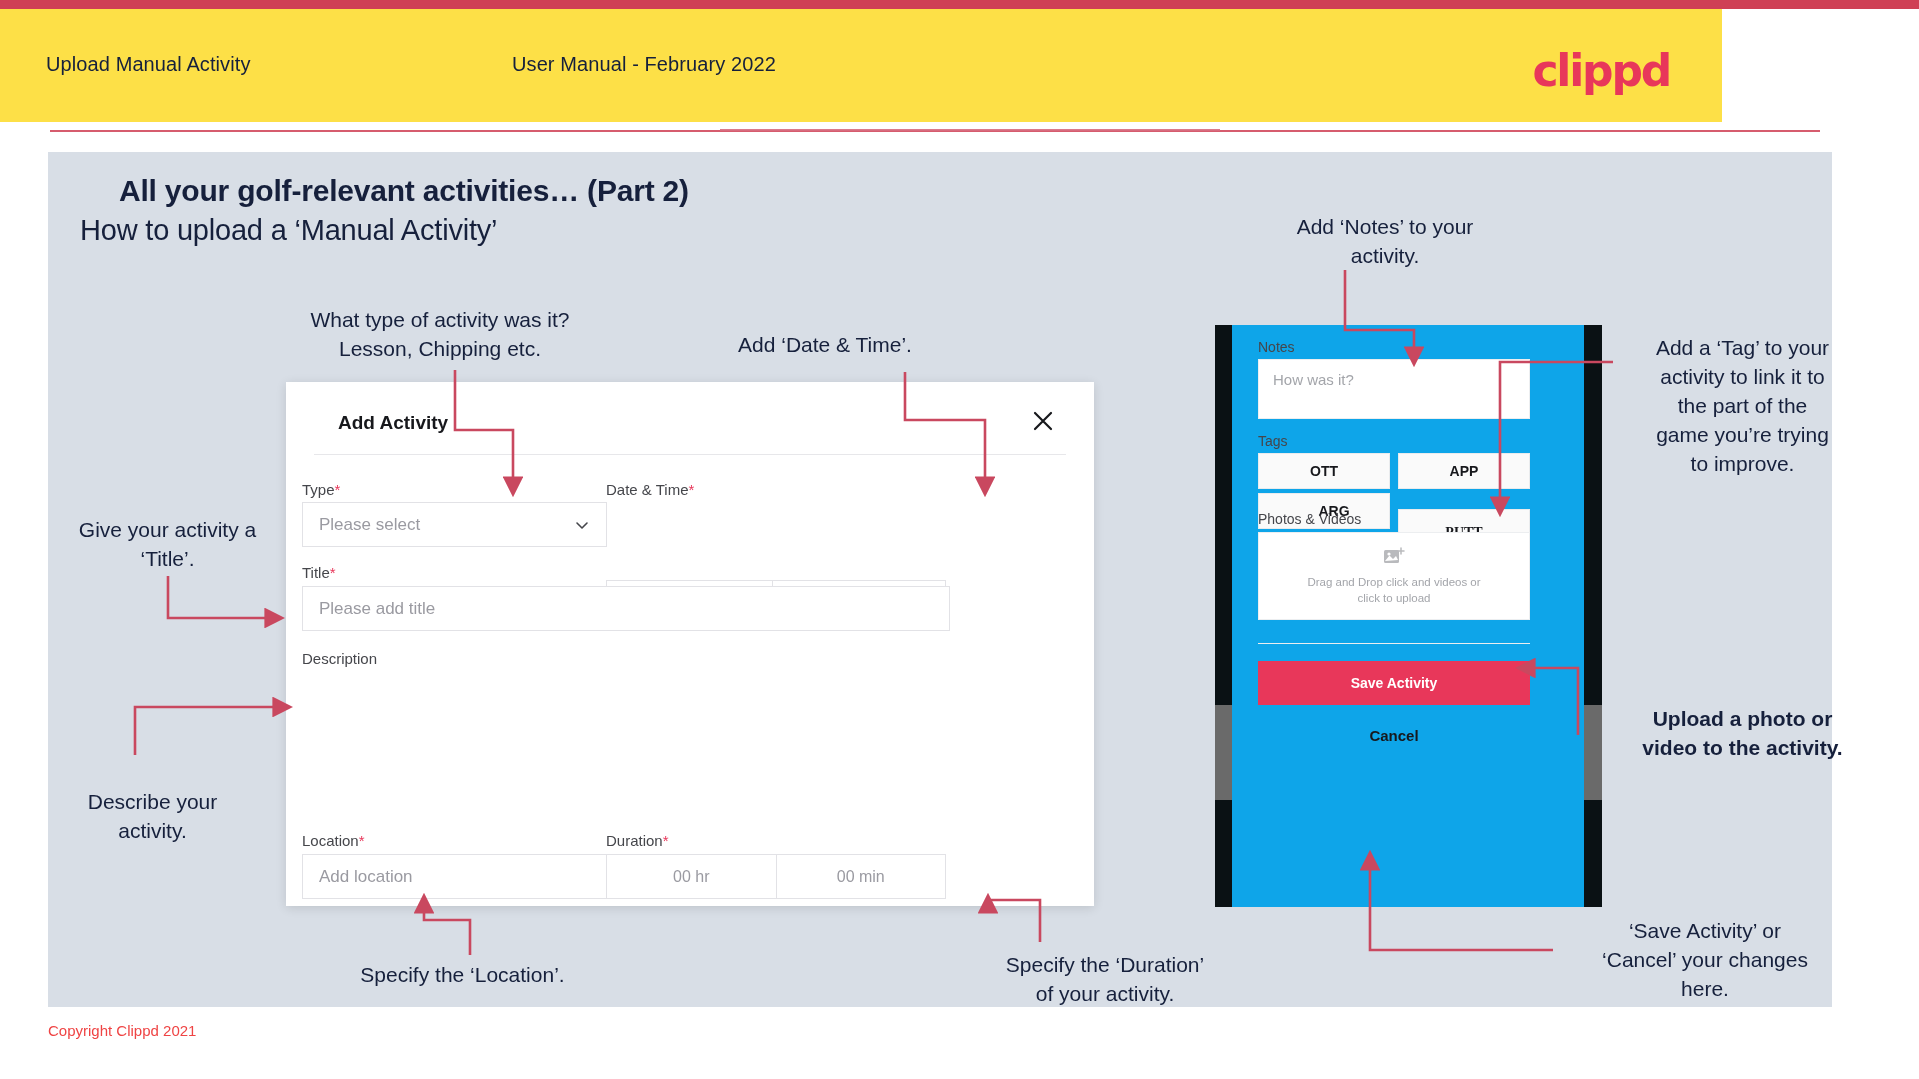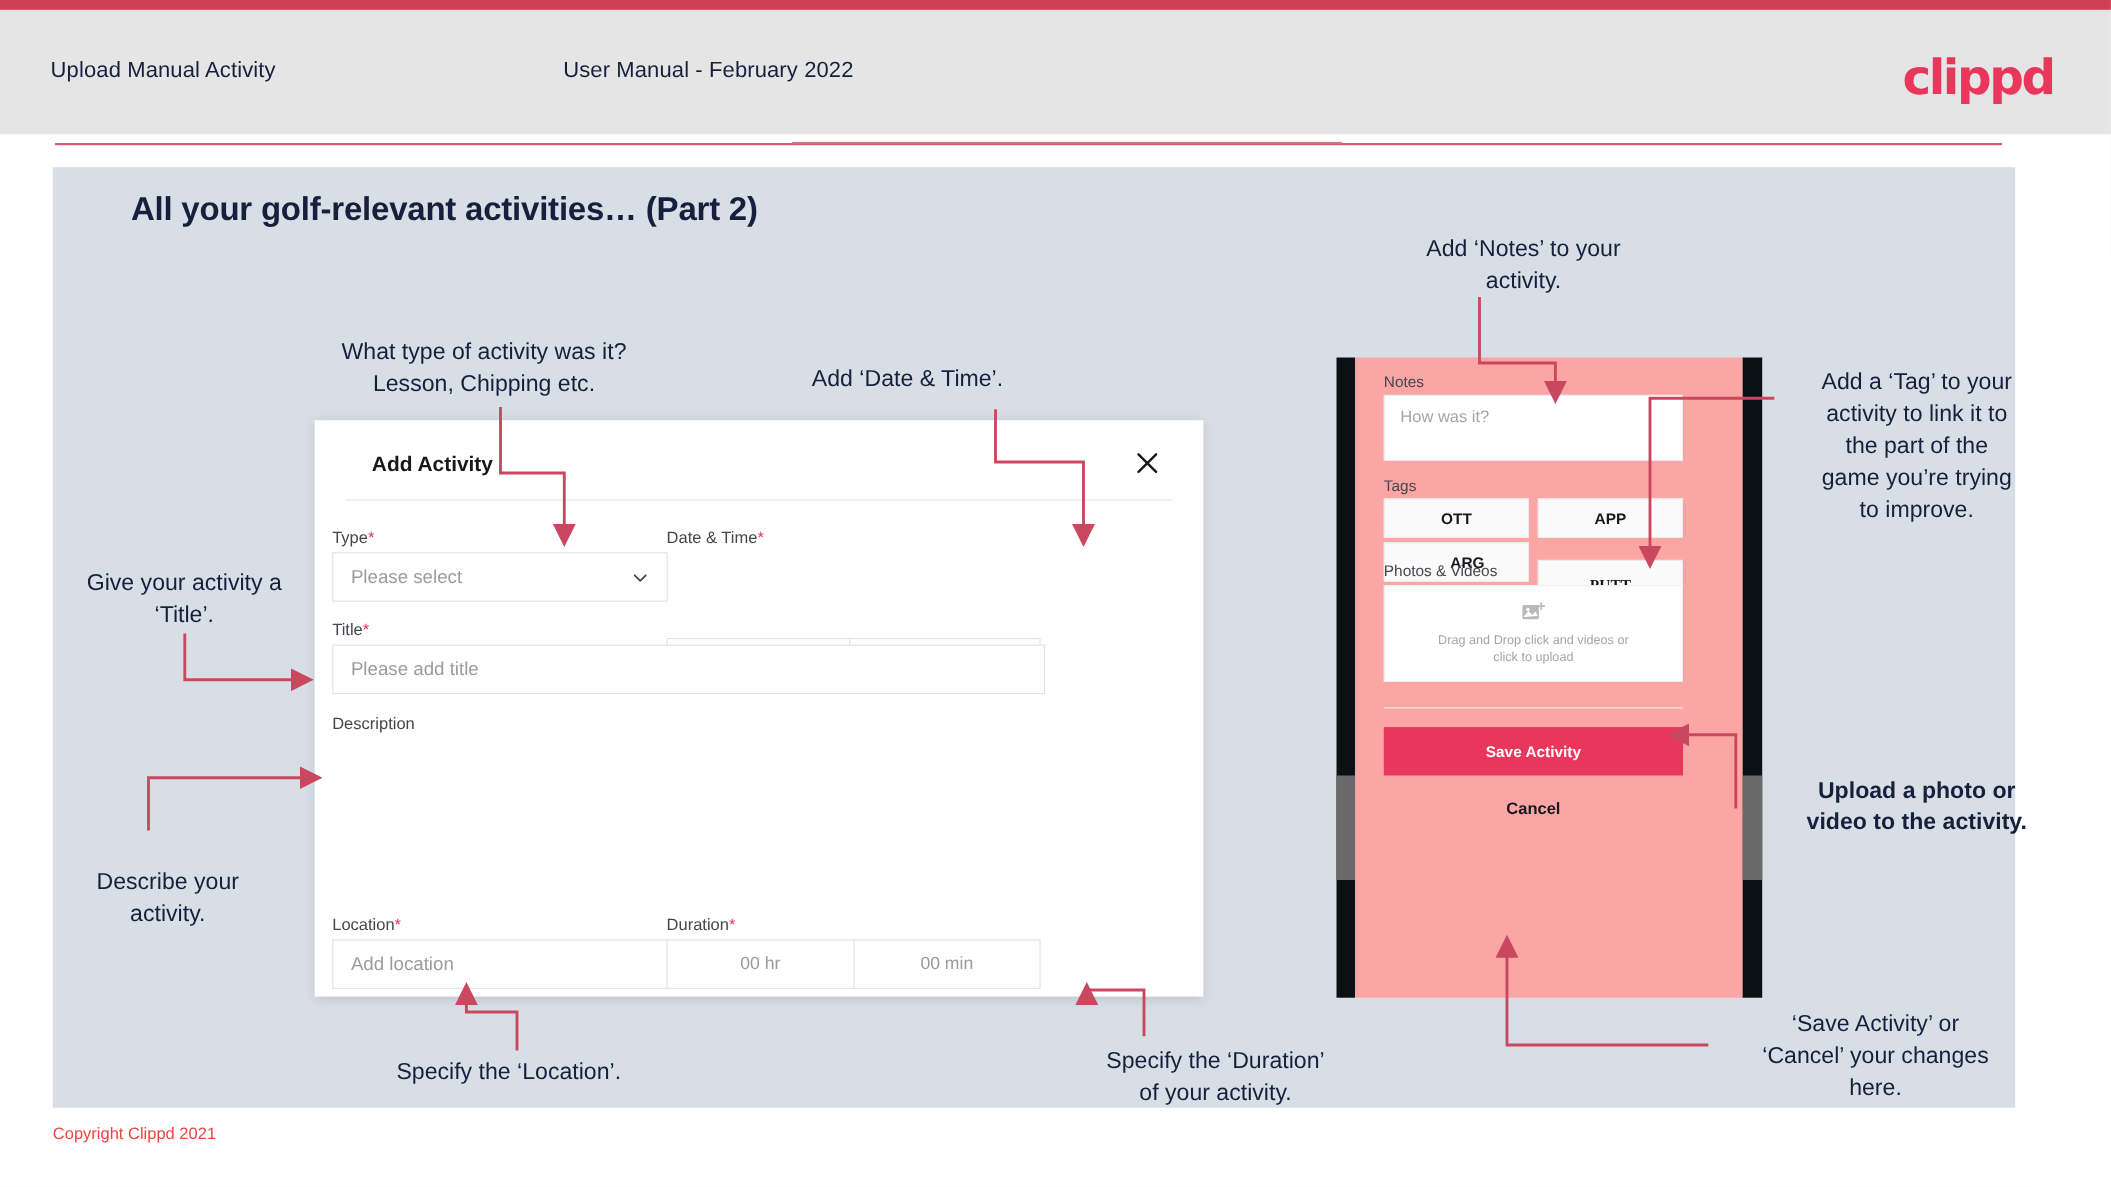--- a/index.html
+++ b/index.html
@@ -7,21 +7,21 @@
     width:1919px;height:1079px;
     background:#ffffff;
     font-family:"Liberation Sans", sans-serif;
     overflow:hidden;
     position:relative;
   }
   
   .top-bar{position:absolute;left:0;top:0;width:1919px;height:9px;background:#cf4055;}
 
   
-  .header{position:absolute;left:0;top:9px;width:1919px;height:113px;background:#e5e5e5;}
+  .header{position:absolute;left:0;top:9px;width:1722px;height:113px;background:#fde047;}
   .hdr-title{position:absolute;left:46px;top:44px;font-size:20px;color:#16203c;font-weight:400;letter-spacing:.1px;}
   .hdr-sub{position:absolute;left:512px;top:44px;font-size:20px;color:#16203c;font-weight:400;letter-spacing:.1px;}
   .logo{position:absolute;right:52px;top:36px;font-size:44px;font-weight:700;color:#e8375a;letter-spacing:-2.2px;font-family:"DejaVu Sans", sans-serif;}
   .hdr-rule{position:absolute;left:50px;top:121px;width:1770px;height:2px;background:#cf4055;opacity:.85;}
   .hdr-rule2{position:absolute;left:720px;top:120px;width:500px;height:2px;background:#d76d80;opacity:.9;}
 
   
   .slide{position:absolute;left:48px;top:152px;width:1784px;height:855px;background:#d8dee6;}
 
   .slide-h1{position:absolute;left:32px;top:22px;font-size:30px;font-weight:700;color:#16203c;letter-spacing:-.2px;margin-left:39px;}
@@ -66,21 +66,21 @@
 
   .ta{position:absolute;left:16px;top:366px;width:648px;height:62px;}
   .ta-grip{position:absolute;right:4px;bottom:3px;width:10px;height:10px;}
 
   
   .phone{position:absolute;left:1215px;top:325px;width:387px;height:582px;}
   .bez-l{position:absolute;left:0;top:0;width:17px;height:582px;background:#0a1114;}
   .bez-r{position:absolute;right:0;top:0;width:18px;height:582px;background:#0a1114;}
   .btn-l{position:absolute;left:0;top:380px;width:17px;height:95px;background:#6a6a6a;}
   .btn-r{position:absolute;right:0;top:380px;width:18px;height:95px;background:#6a6a6a;}
-  .screen{position:absolute;left:17px;top:0;width:352px;height:582px;background:#fca5a5;}
+  .screen{position:absolute;left:17px;top:0;width:352px;height:582px;background:#0ea5e9;}
 
   .ph-lbl{position:absolute;font-size:14px;color:#45464b;}
   .ph-inp{position:absolute;border:1px solid #eceef0;box-sizing:border-box;background:#fff;font-size:15px;color:#a3a5aa;}
   .ph-inp span{position:absolute;left:14px;top:11px;}
   .tag{position:absolute;border:1px solid #e9ebed;background:#fafafa;box-sizing:border-box;
        display:flex;align-items:center;justify-content:center;font-size:14px;font-weight:700;color:#17181c;}
   .drop{position:absolute;left:26px;top:207px;width:272px;height:88px;border:1px solid #eceef0;box-sizing:border-box;
         display:flex;flex-direction:column;align-items:center;justify-content:center;background:#fff;}
   .drop-ic{width:22px;height:20px;margin-bottom:7px;}
   .drop-t{font-size:11.5px;color:#a3a5aa;text-align:center;line-height:16px;}
@@ -104,20 +104,21 @@
 <div class="header">
   <div class="hdr-title">Upload Manual Activity</div>
   <div class="hdr-sub">User Manual - February 2022</div>
   <div class="logo">clippd</div>
   <div class="hdr-rule"></div>
   <div class="hdr-rule2"></div>
 </div>
 
 <div class="slide">
   <div class="slide-h1">All your golf-relevant activities… (Part 2)</div>
+  <div class="slide-h2">How to upload a ‘Manual Activity’</div>
 </div>
 
 <div class="anno" style="left:290px;top:305px;width:300px;">What type of activity was it?
 Lesson, Chipping etc.</div>
 <div class="anno" style="left:690px;top:330px;width:270px;">Add ‘Date &amp; Time’.</div>
 <div class="anno" style="left:40px;top:515px;width:255px;">Give your activity a
 ‘Title’.</div>
 <div class="anno" style="left:40px;top:787px;width:225px;">Describe your
 activity.</div>
 <div class="anno" style="left:330px;top:960px;width:265px;">Specify the ‘Location’.</div>

